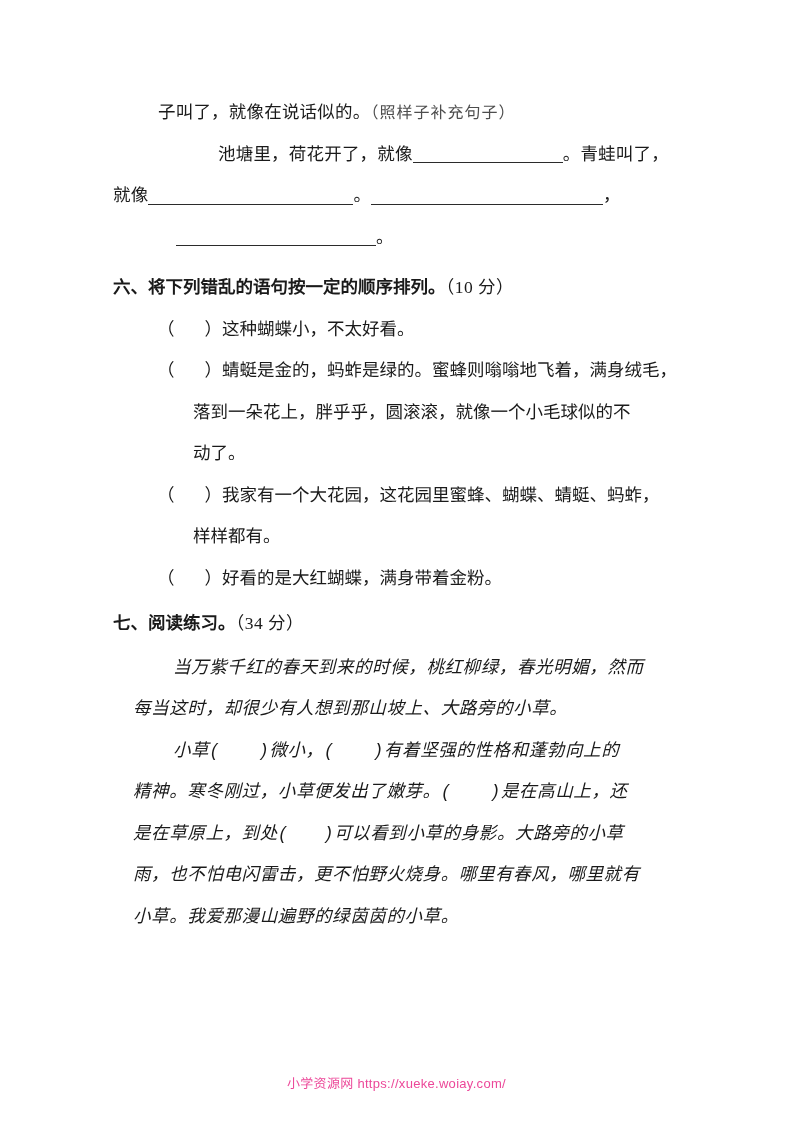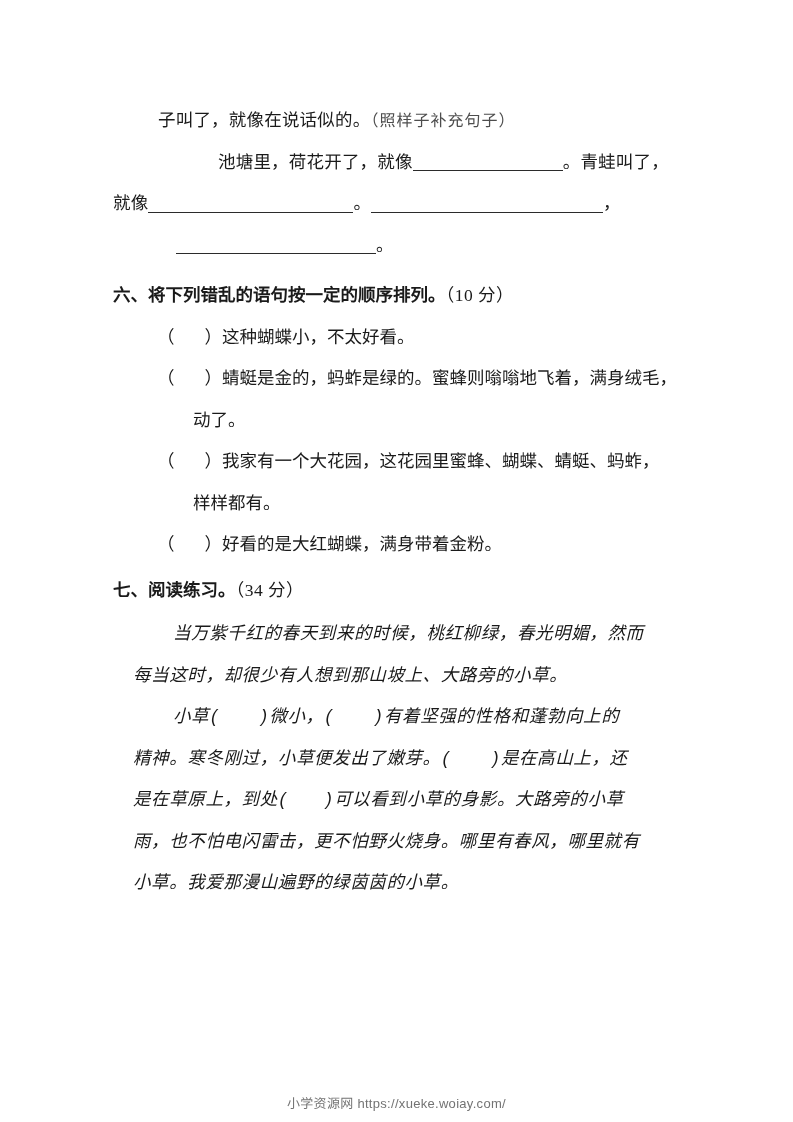--- a/index.html
+++ b/index.html
@@ -12,21 +12,21 @@
     width: 793px;
     height: 1122px;
     position: relative;
     font-family: "Liberation Sans", "DejaVu Sans", sans-serif;
     color: #1a1a1a;
     overflow: hidden;
   }
 
   .page {
     position: absolute;
-    left: 0; top: 8px;
+    left: 0; top: 0;
     width: 793px;
     height: 852px;
     background: #fff;
   }
 
   
   .content {
     position: absolute;
     left: 113px;
     top: 92px;
@@ -131,24 +131,23 @@
   }
 
   
   .watermark {
     position: absolute;
     left: 0;
     top: 1073px;
     width: 793px;
     text-align: center;
     font-size: 13px;
-    color: #737373;
+    color: #ec4899;
     letter-spacing: 0.3px;
     white-space: nowrap;
-    margin-top: 12px;
   }
 </style>
 </head>
 <body>
 
 <div class="page">
 
   <div class="content">
 
     <div class="line carry-line">
@@ -174,20 +173,21 @@
     <div>
 
 
       <div class="order-item">
         <span class="paren"><span>（</span><span class="gap"></span><span>）</span></span><span>这种蝴蝶小，不太好看。</span>
       </div>
 
       <div class="order-item">
         <span class="paren"><span>（</span><span class="gap"></span><span>）</span></span><span>蜻蜓是金的，蚂蚱是绿的。蜜蜂则嗡嗡地飞着，满身绒毛，</span>
       </div>
+      <div class="order-cont">落到一朵花上，胖乎乎，圆滚滚，就像一个小毛球似的不</div>
       <div class="order-cont">动了。</div>
 
       <div class="order-item">
         <span class="paren"><span>（</span><span class="gap"></span><span>）</span></span><span>我家有一个大花园，这花园里蜜蜂、蝴蝶、蜻蜓、蚂蚱，</span>
       </div>
       <div class="order-cont">样样都有。</div>
 
       <div class="order-item">
         <span class="paren"><span>（</span><span class="gap"></span><span>）</span></span><span>好看的是大红蝴蝶，满身带着金粉。</span>
       </div>

